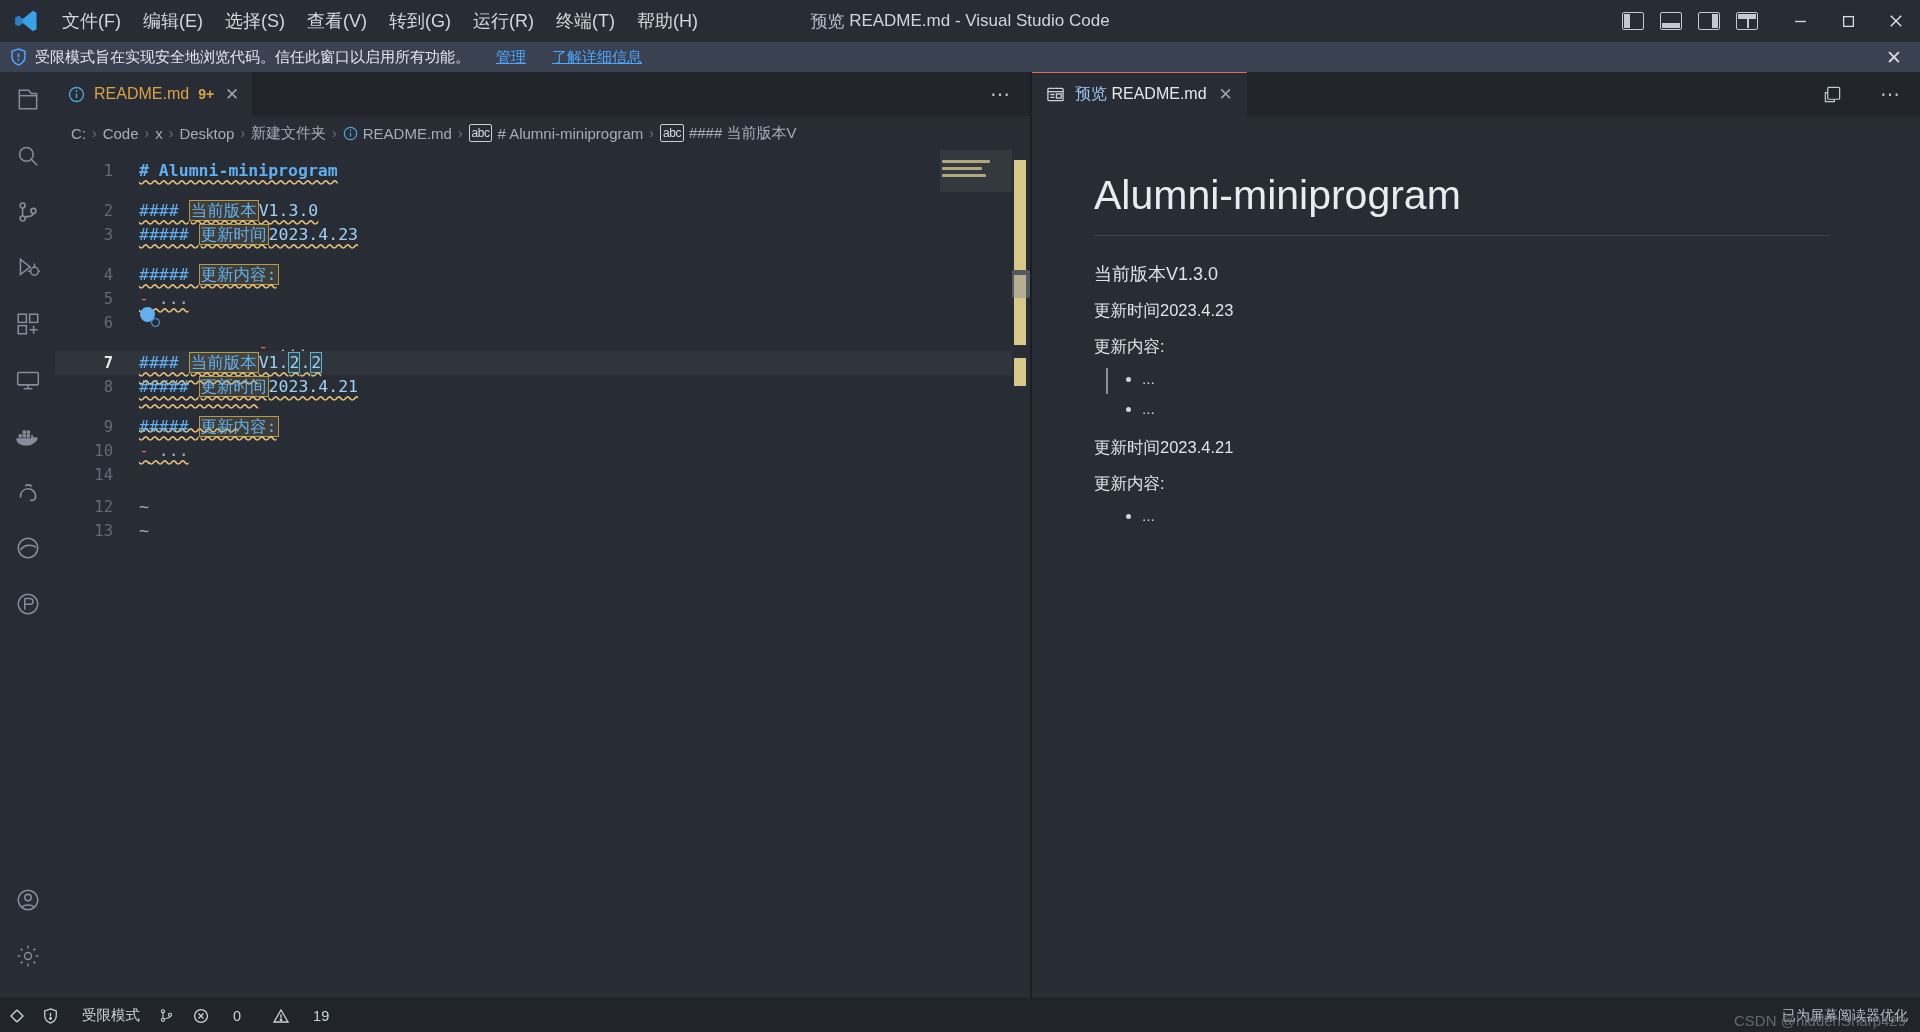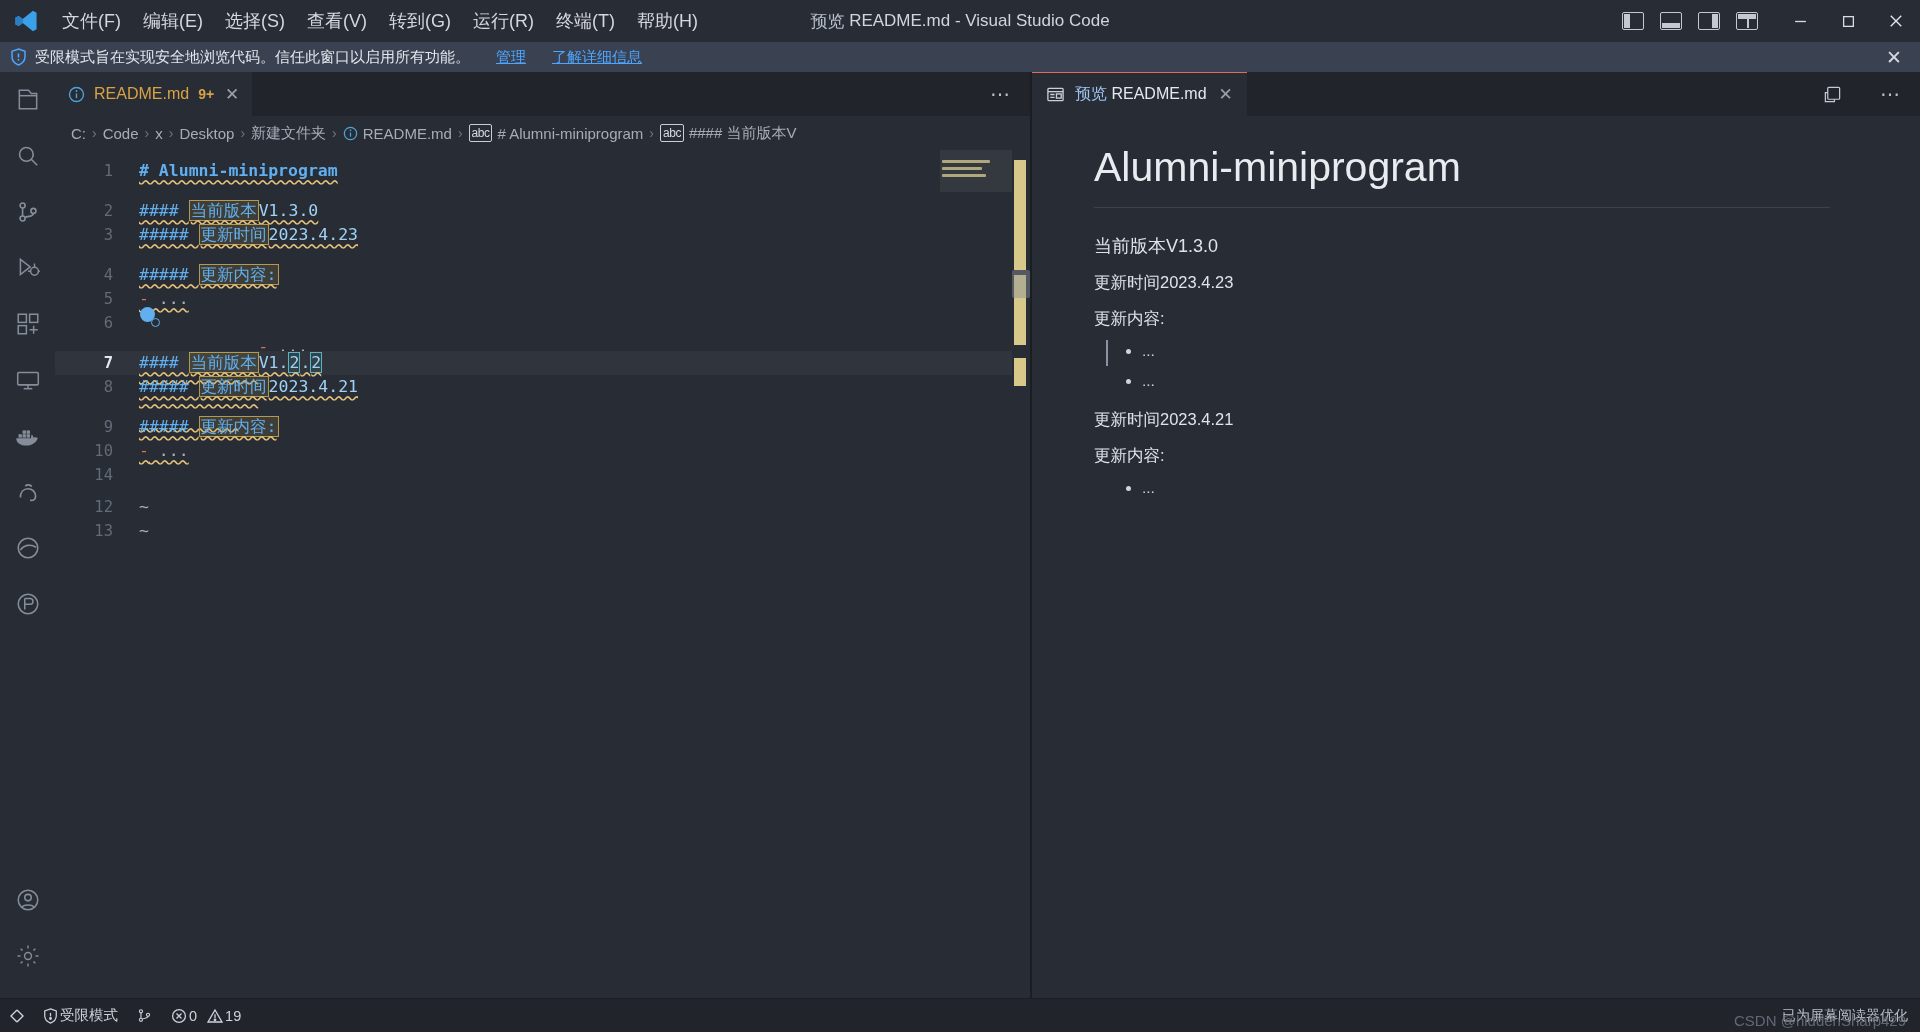--- a/index.html
+++ b/index.html
@@ -187,41 +187,41 @@
     border-top: 1.6px solid #e06c5a; position: relative;
   }
   .tab-preview .tp-label { font-size: 16px; color: #e4e8ef; }
   .tp-cjk { color: #9ec6f0; }
   .tabbar-right .tab-actions { font-size: 20px; gap: 20px; display: flex; }
 
   .preview-body {
     flex: 1 1 auto; background: #282c34; overflow: hidden;
     padding: 26px 0 0 0; position: relative;
   }
-  .preview-inner { padding: 0 90px 0 62px; max-width: 1000px; }
+  .preview-inner { padding: 0 90px 0 62px; max-width: 1000px; margin-top: 28px; }
   .md-h1 {
     font-size: 41px; font-weight: normal; color: #e8ebf0;
     padding-bottom: 14px; border-bottom: 1px solid #3c4250; margin-bottom: 26px;
     line-height: 1.25;
   }
   .md-h4 { font-size: 18px; font-weight: normal; color: #dfe3ea; margin: 16px 0 6px; }
   .md-h5 { font-size: 16.5px; font-weight: normal; color: #dfe3ea; margin: 14px 0 6px; }
   .md-ul { margin: 6px 0 6px 48px; }
   .md-li { font-size: 15.5px; color: #cfd4dd; line-height: 1.9; list-style: disc; }
   .blk-cursor {
     position: absolute; width: 2px; background: #8a93a2;
   }
 
   
   .statusbar {
     flex: 0 0 34px; height: 34px; background: #21252b;
     display: flex; align-items: center; color: #cdd2db; font-size: 14.5px;
     border-top: 1px solid #1b1f24; position: relative;
   }
-  .sb-item { display: flex; align-items: center; gap: 2px; padding: 0 9px; height: 100%; cursor: pointer; }
+  .sb-item { display: flex; align-items: center; gap: 24px; padding: 0 9px; height: 100%; cursor: pointer; }
   .sb-left { display: flex; align-items: center; height: 100%; }
   .sb-right { margin-left: auto; display: flex; align-items: center; height: 100%; padding-right: 6px; }
   .sb-note { color: #b9bfc9; font-size: 14px; padding-right: 6px; }
   .watermark {
     position: absolute; right: 14px; bottom: 3px;
     font-size: 15px; color: #6e7480; opacity: 0.85; pointer-events: none;
   }
   svg { display: block; }
 </style>
 </head>

